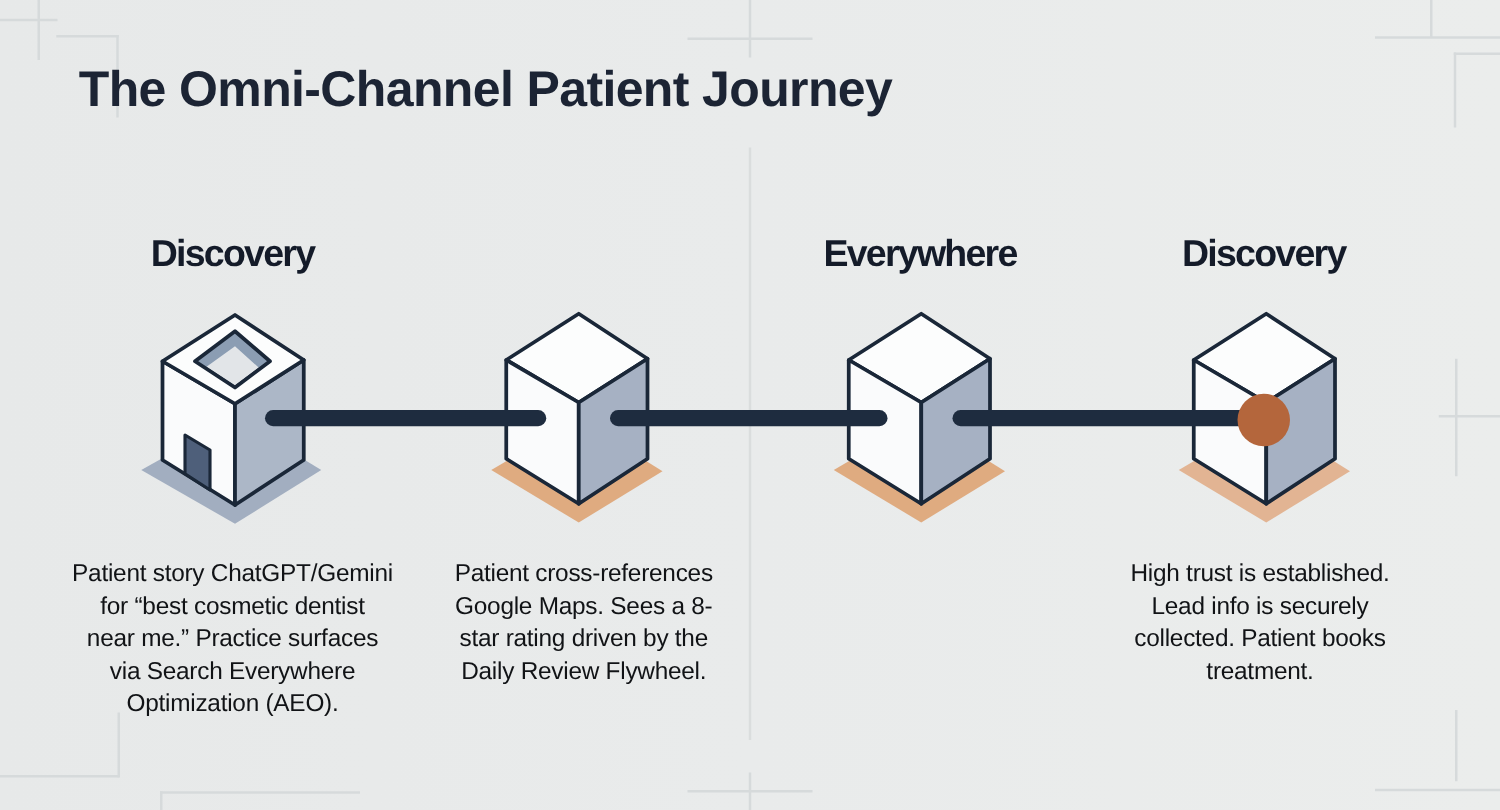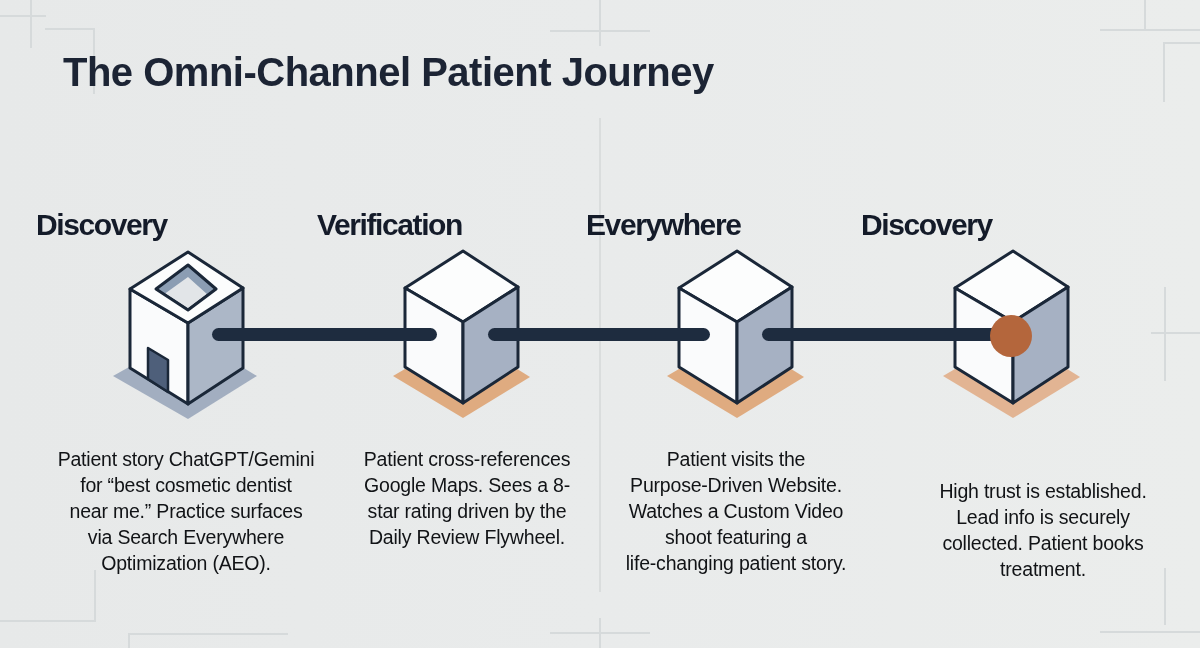--- a/index.html
+++ b/index.html
@@ -10,37 +10,37 @@
   }
   .stage-canvas{position:absolute;left:0;top:0;width:1200px;height:648px;}
 
   .page-title{
     position:absolute;left:63px;top:50px;
     font-size:40px;font-weight:700;letter-spacing:-0.5px;
     color:#1c2434;
   }
 
   .stage-heading{
-    position:absolute;top:208px;width:300px;text-align:left;
+    position:absolute;top:187px;width:300px;text-align:center;
     font-size:30px;font-weight:700;letter-spacing:-1.4px;color:#141b29;
   }
   .h-discovery{left:36px;}
   .h-verification{left:317px;}
   .h-engagement{left:586px;}
   .h-conversion{left:861px;}
 
   .stage-desc{
     position:absolute;top:446px;width:310px;text-align:center;
     font-size:19.5px;line-height:26px;color:#111316;
     white-space:pre-line;letter-spacing:-0.2px;
   }
   .d-discovery{left:31px;}
   .d-verification{left:312px;}
   .d-engagement{left:581px;}
-  .d-conversion{left:888px;margin-top:32px;}
+  .d-conversion{left:853px;}
 
   .cube{position:absolute;width:150px;height:180px;z-index:1;}
   .c-discovery{left:111px;top:244px;}
   .c-verification{left:386px;top:243px;}
   .c-engagement{left:660px;top:243px;}
   .c-conversion{left:936px;top:243px;}
 
   .connector{
     position:absolute;top:328px;height:13px;border-radius:7px;
     background:#1e2c3f;z-index:2;
@@ -84,21 +84,20 @@
   <div class="mark v" style="left:128px;top:633px;height:15px"></div>
   <div class="mark v" style="left:599px;top:618px;height:30px"></div>
   <div class="mark h" style="left:550px;top:632px;width:100px"></div>
   <div class="mark v" style="left:1164px;top:568px;height:57px"></div>
   <div class="mark h" style="left:1100px;top:631px;width:100px"></div>
   <div class="divider"></div>
 
   <div class="page-title">The Omni-Channel Patient Journey</div>
 
   <div class="stage-heading h-discovery">Discovery</div>
-  <div class="stage-heading h-verification">Verification</div>
   <div class="stage-heading h-engagement">Everywhere</div>
   <div class="stage-heading h-conversion">Discovery</div>
 
   <div class="cube c-discovery">
     <svg width="150" height="180" viewBox="0 0 150 180">
       <polygon points="77,90 146,132 77,175 2,132" fill="#a2aec0"></polygon>
       <polygon points="19,45 77,79 77,160 19,124" fill="#fafbfc" stroke="#1a2738" stroke-width="3" stroke-linejoin="round"></polygon>
       <polygon points="77,79 132,44 132,124 77,160" fill="#acb7c7" stroke="#1a2738" stroke-width="3" stroke-linejoin="round"></polygon>
       <polygon points="45,45 77,21 105,45 77,66" fill="#e2e5e8" stroke="#1a2738" stroke-width="2.5" stroke-linejoin="round"></polygon>
       <polygon points="45,45 77,21 105,45 97,51 77,33 52,51" fill="#8b9db3"></polygon>
@@ -141,23 +140,18 @@
 
   <div class="stage-desc d-discovery">Patient story ChatGPT/Gemini
 for “best cosmetic dentist
 near me.” Practice surfaces
 via Search Everywhere
 Optimization (AEO).</div>
   <div class="stage-desc d-verification">Patient cross-references
 Google Maps. Sees a 8-
 star rating driven by the
 Daily Review Flywheel.</div>
-  <div class="stage-desc d-engagement">Patient visits the
-Purpose-Driven Website.
-Watches a Custom Video
-shoot featuring a
-life-changing patient story.</div>
   <div class="stage-desc d-conversion">High trust is established.
 Lead info is securely
 collected. Patient books
 treatment.</div>
 
 </div>
 
 </body></html>

